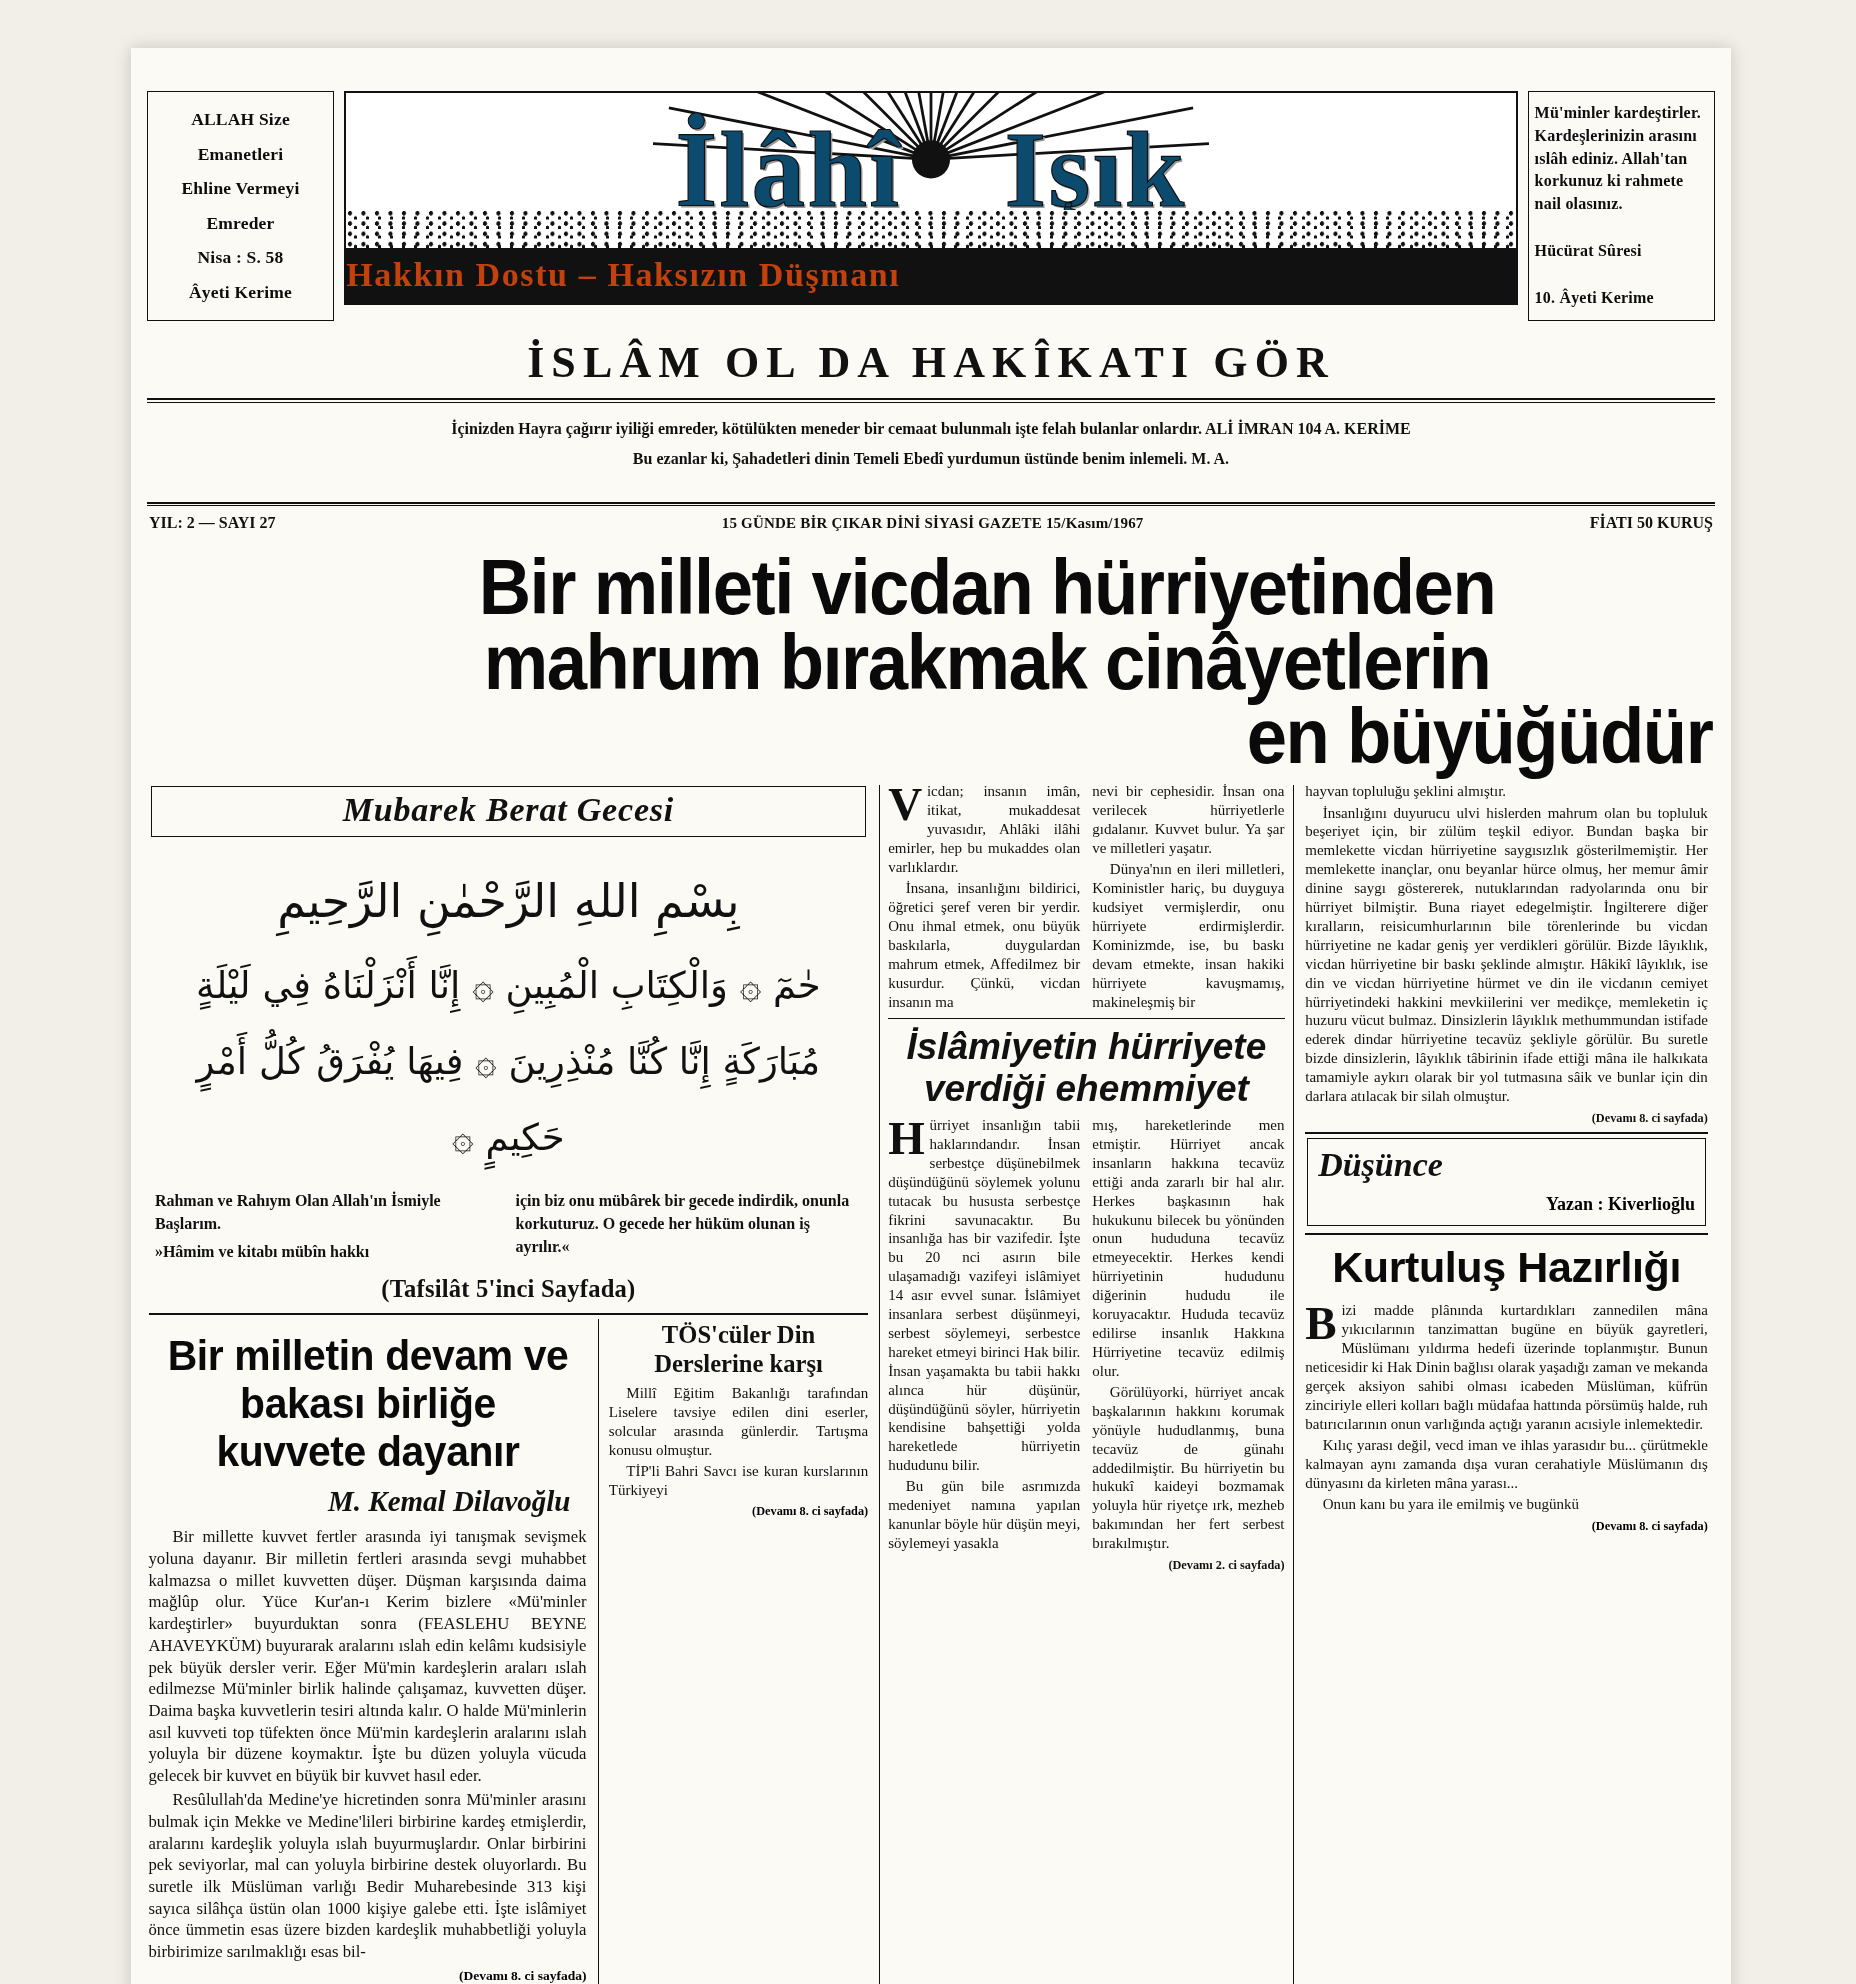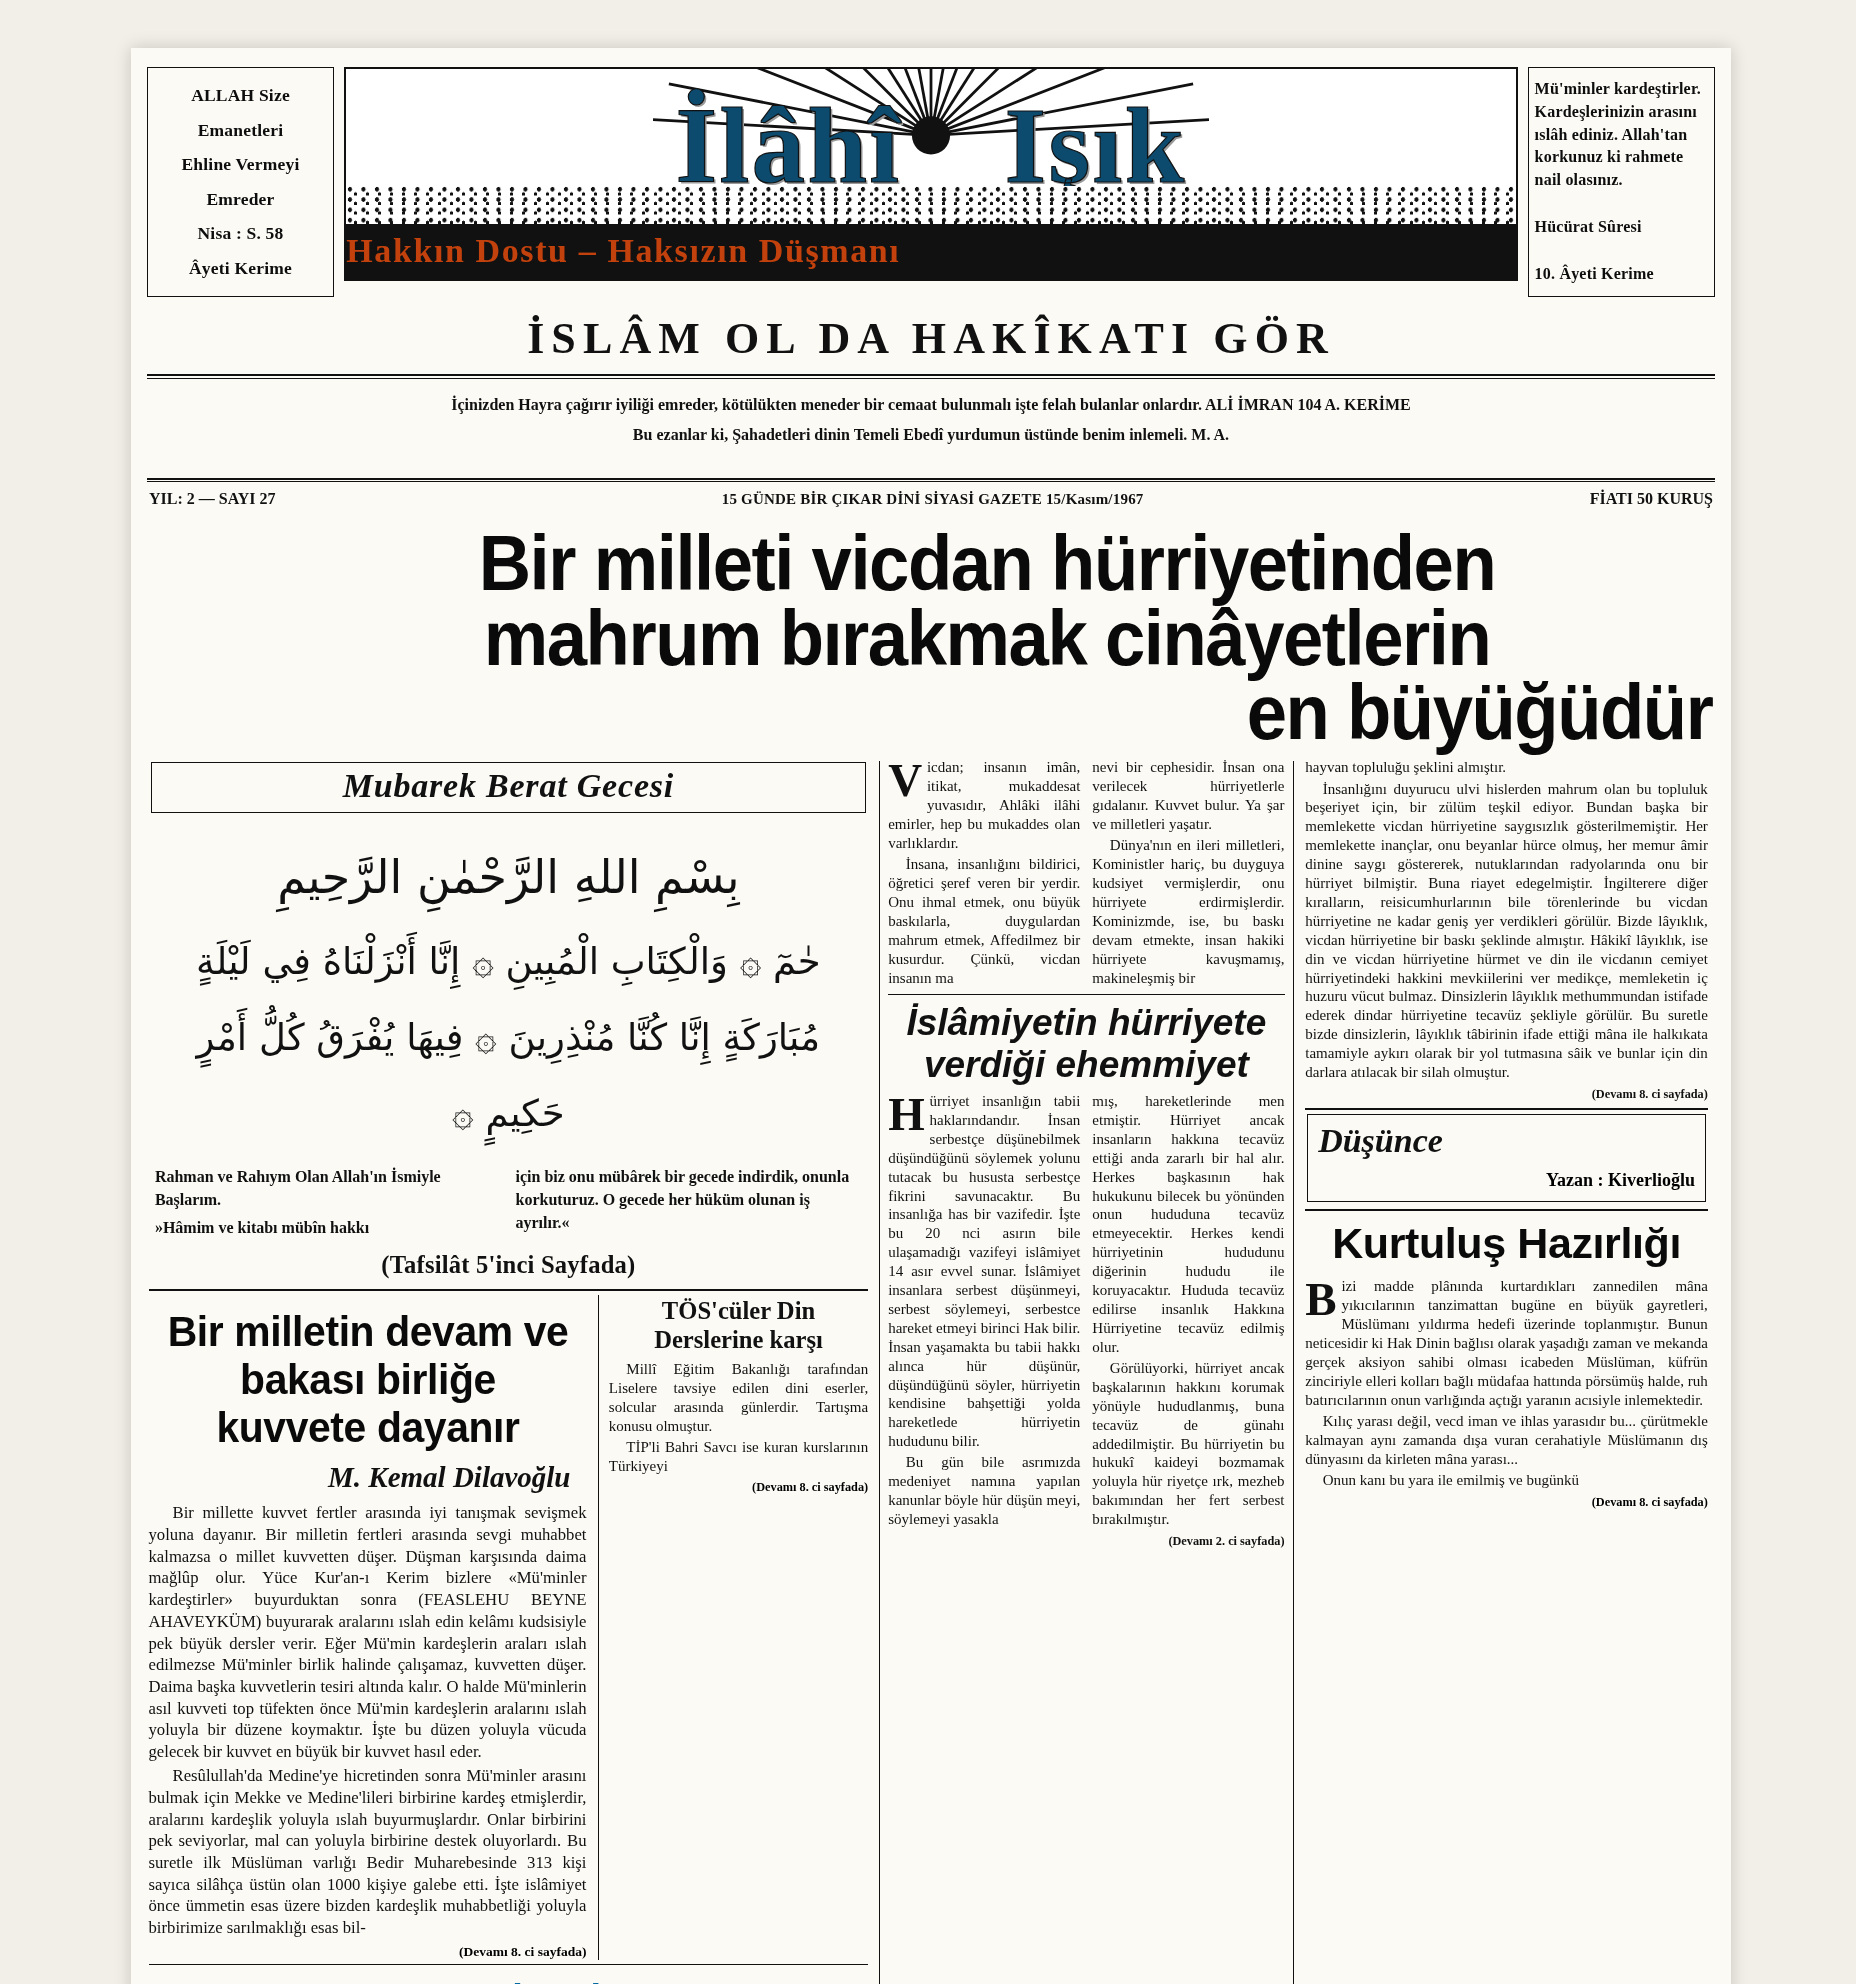--- a/index.html
+++ b/index.html
@@ -20,21 +20,21 @@
   .paper {
     position:absolute;
     left: 131px; top: 48px;
     width: 1600px; height: 2549px;
     background: #fbfaf5;
     box-shadow: 0 0 16px rgba(0,0,0,.18);
   }
   .inner { position:relative; width:100%; height:100%; padding: 0 0; }
 
   
-  .masthead { display:flex; align-items:stretch; padding: 19px 16px 0 16px; gap: 10.3px; }
+  .masthead { display:flex; align-items:stretch; padding: 19px 16px 0 16px; gap: 10.3px; margin-top: 24px; }
   .verse-box {
     border: 1.6px solid #111; padding: 10.3px 5.6px;
     width: 187px; flex: 0 0 187px;
     display:flex; flex-direction:column; justify-content:center; gap: 13.5px;
     text-align:center;
     font-family:"Liberation Serif", serif;
     font-weight:700; font-size: 17.5px; letter-spacing:0.2px; color:#0d0d0d;
   }
   .verse-box.right { font-size: 16px; gap: 8px; text-align:left; line-height:1.42; }
   .verse-box.right .blk { margin-bottom: 16px; }

